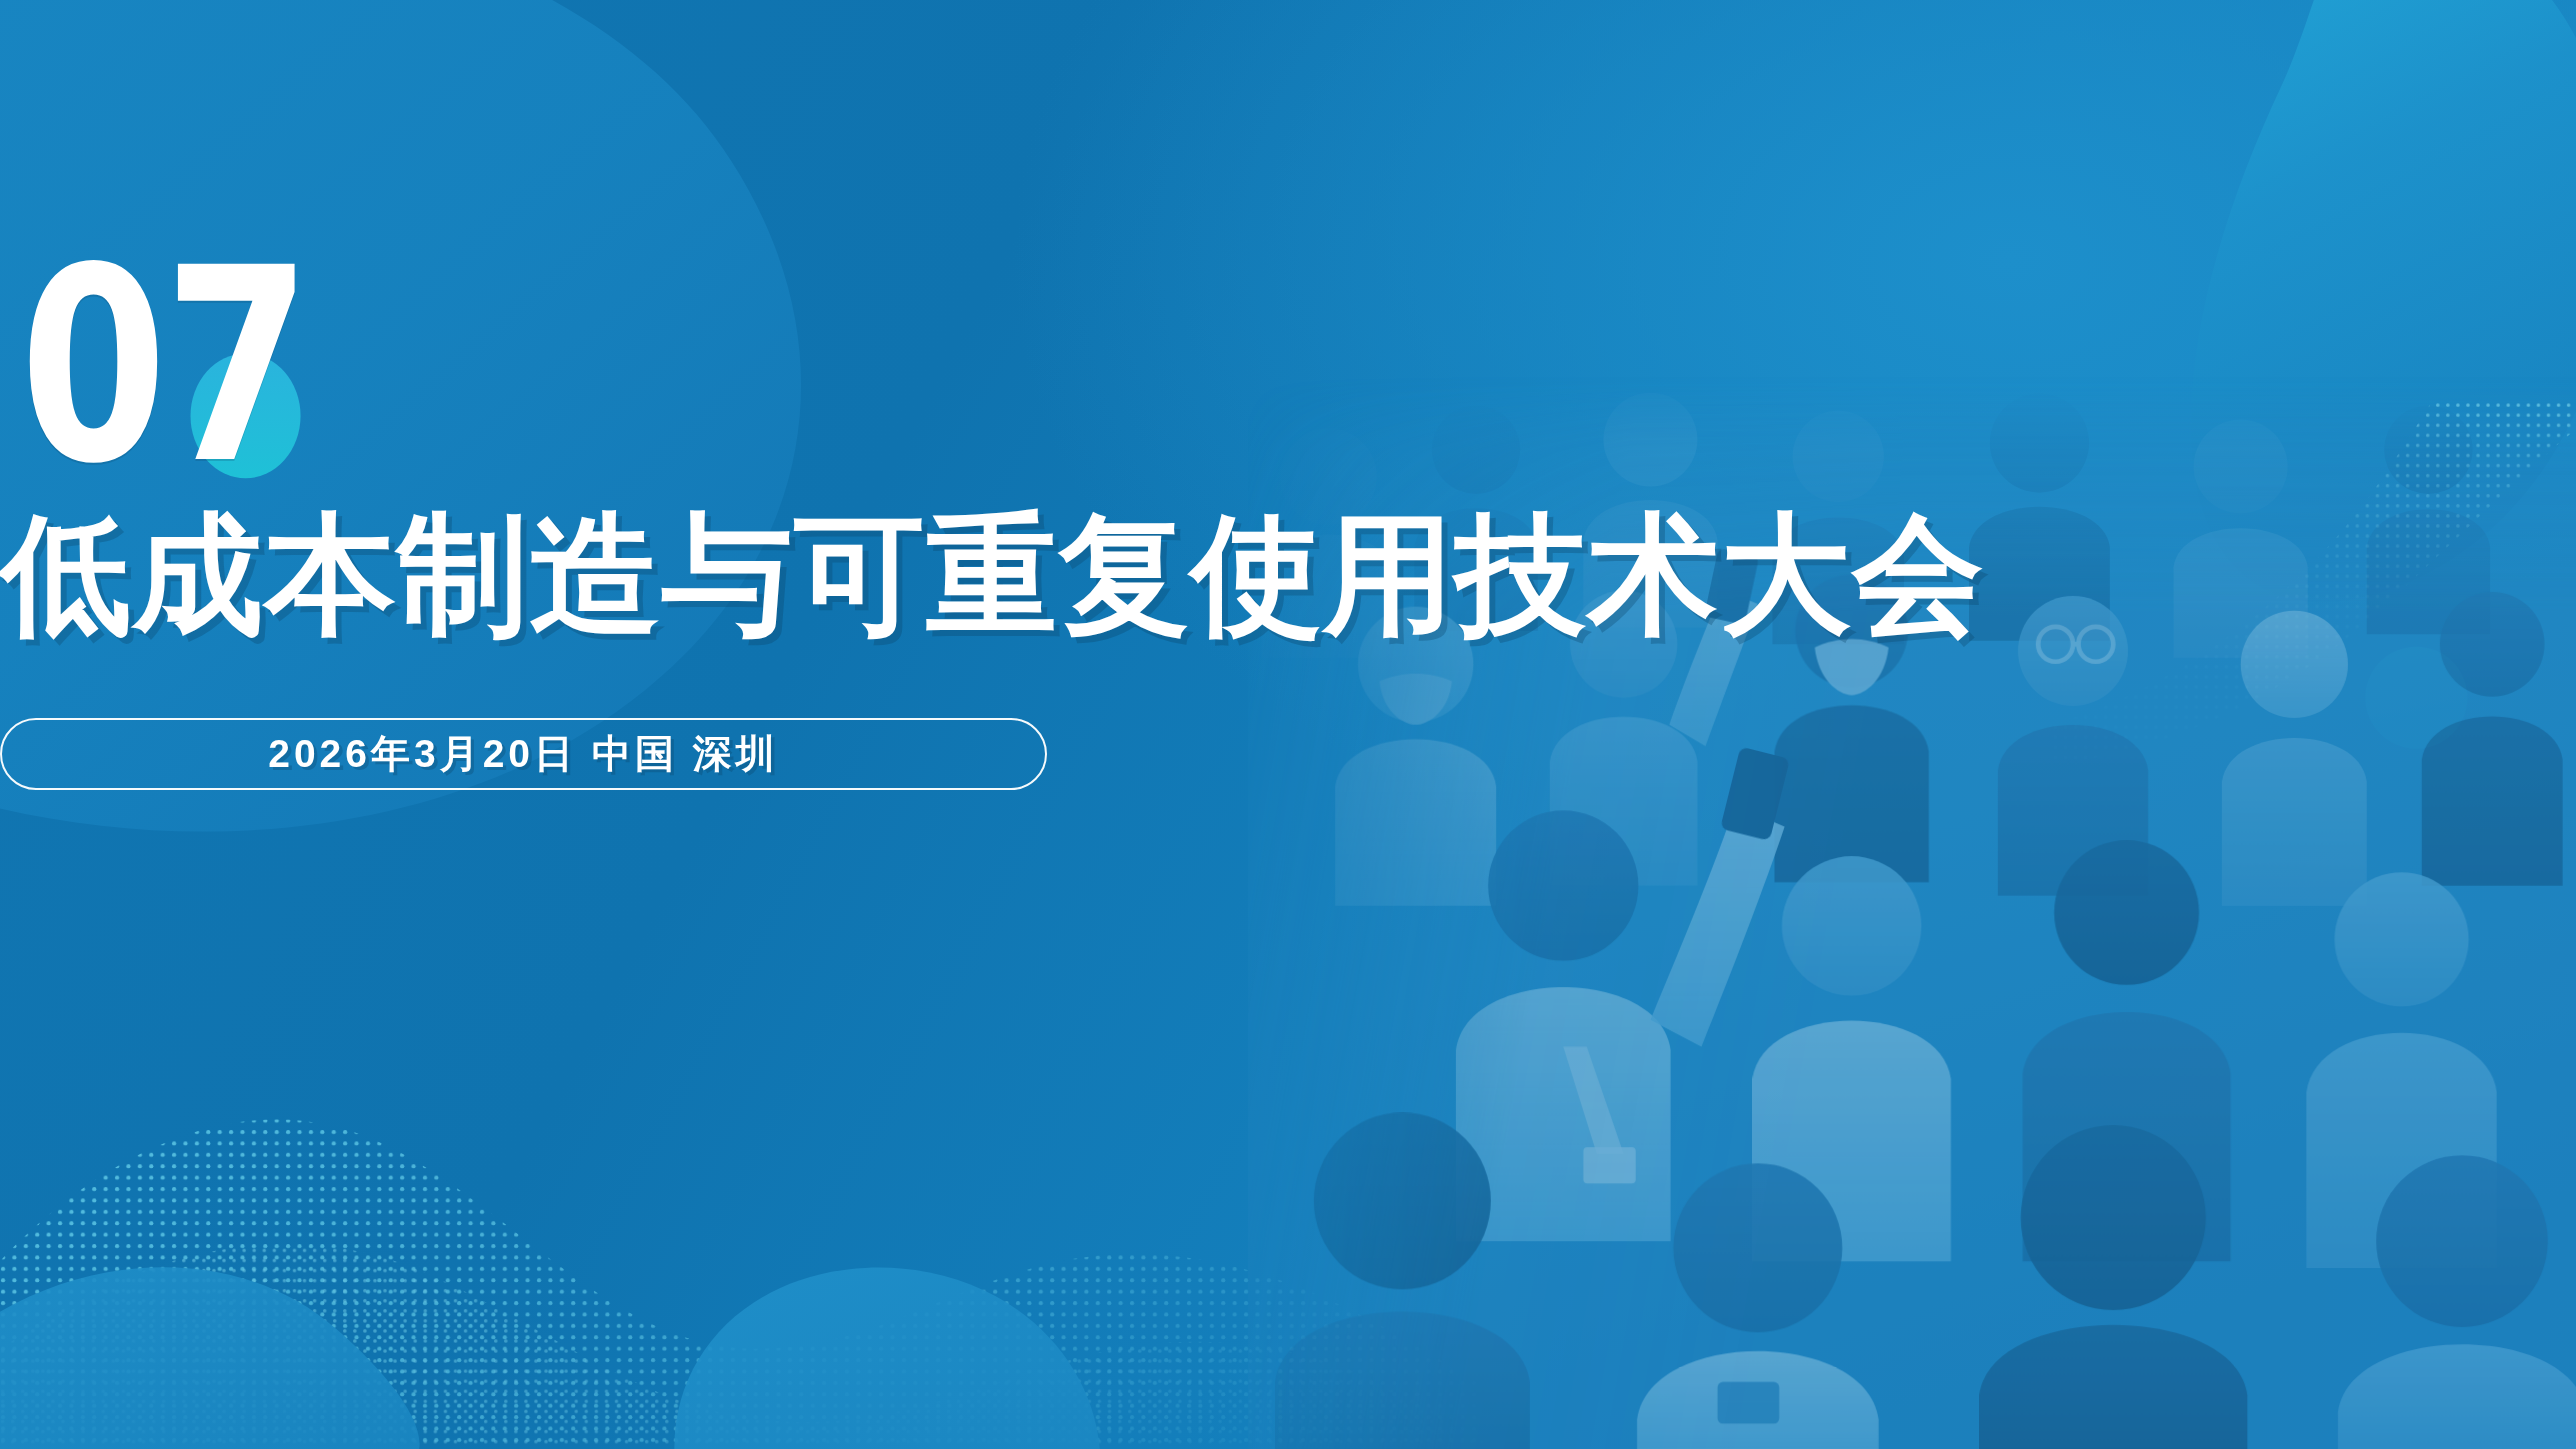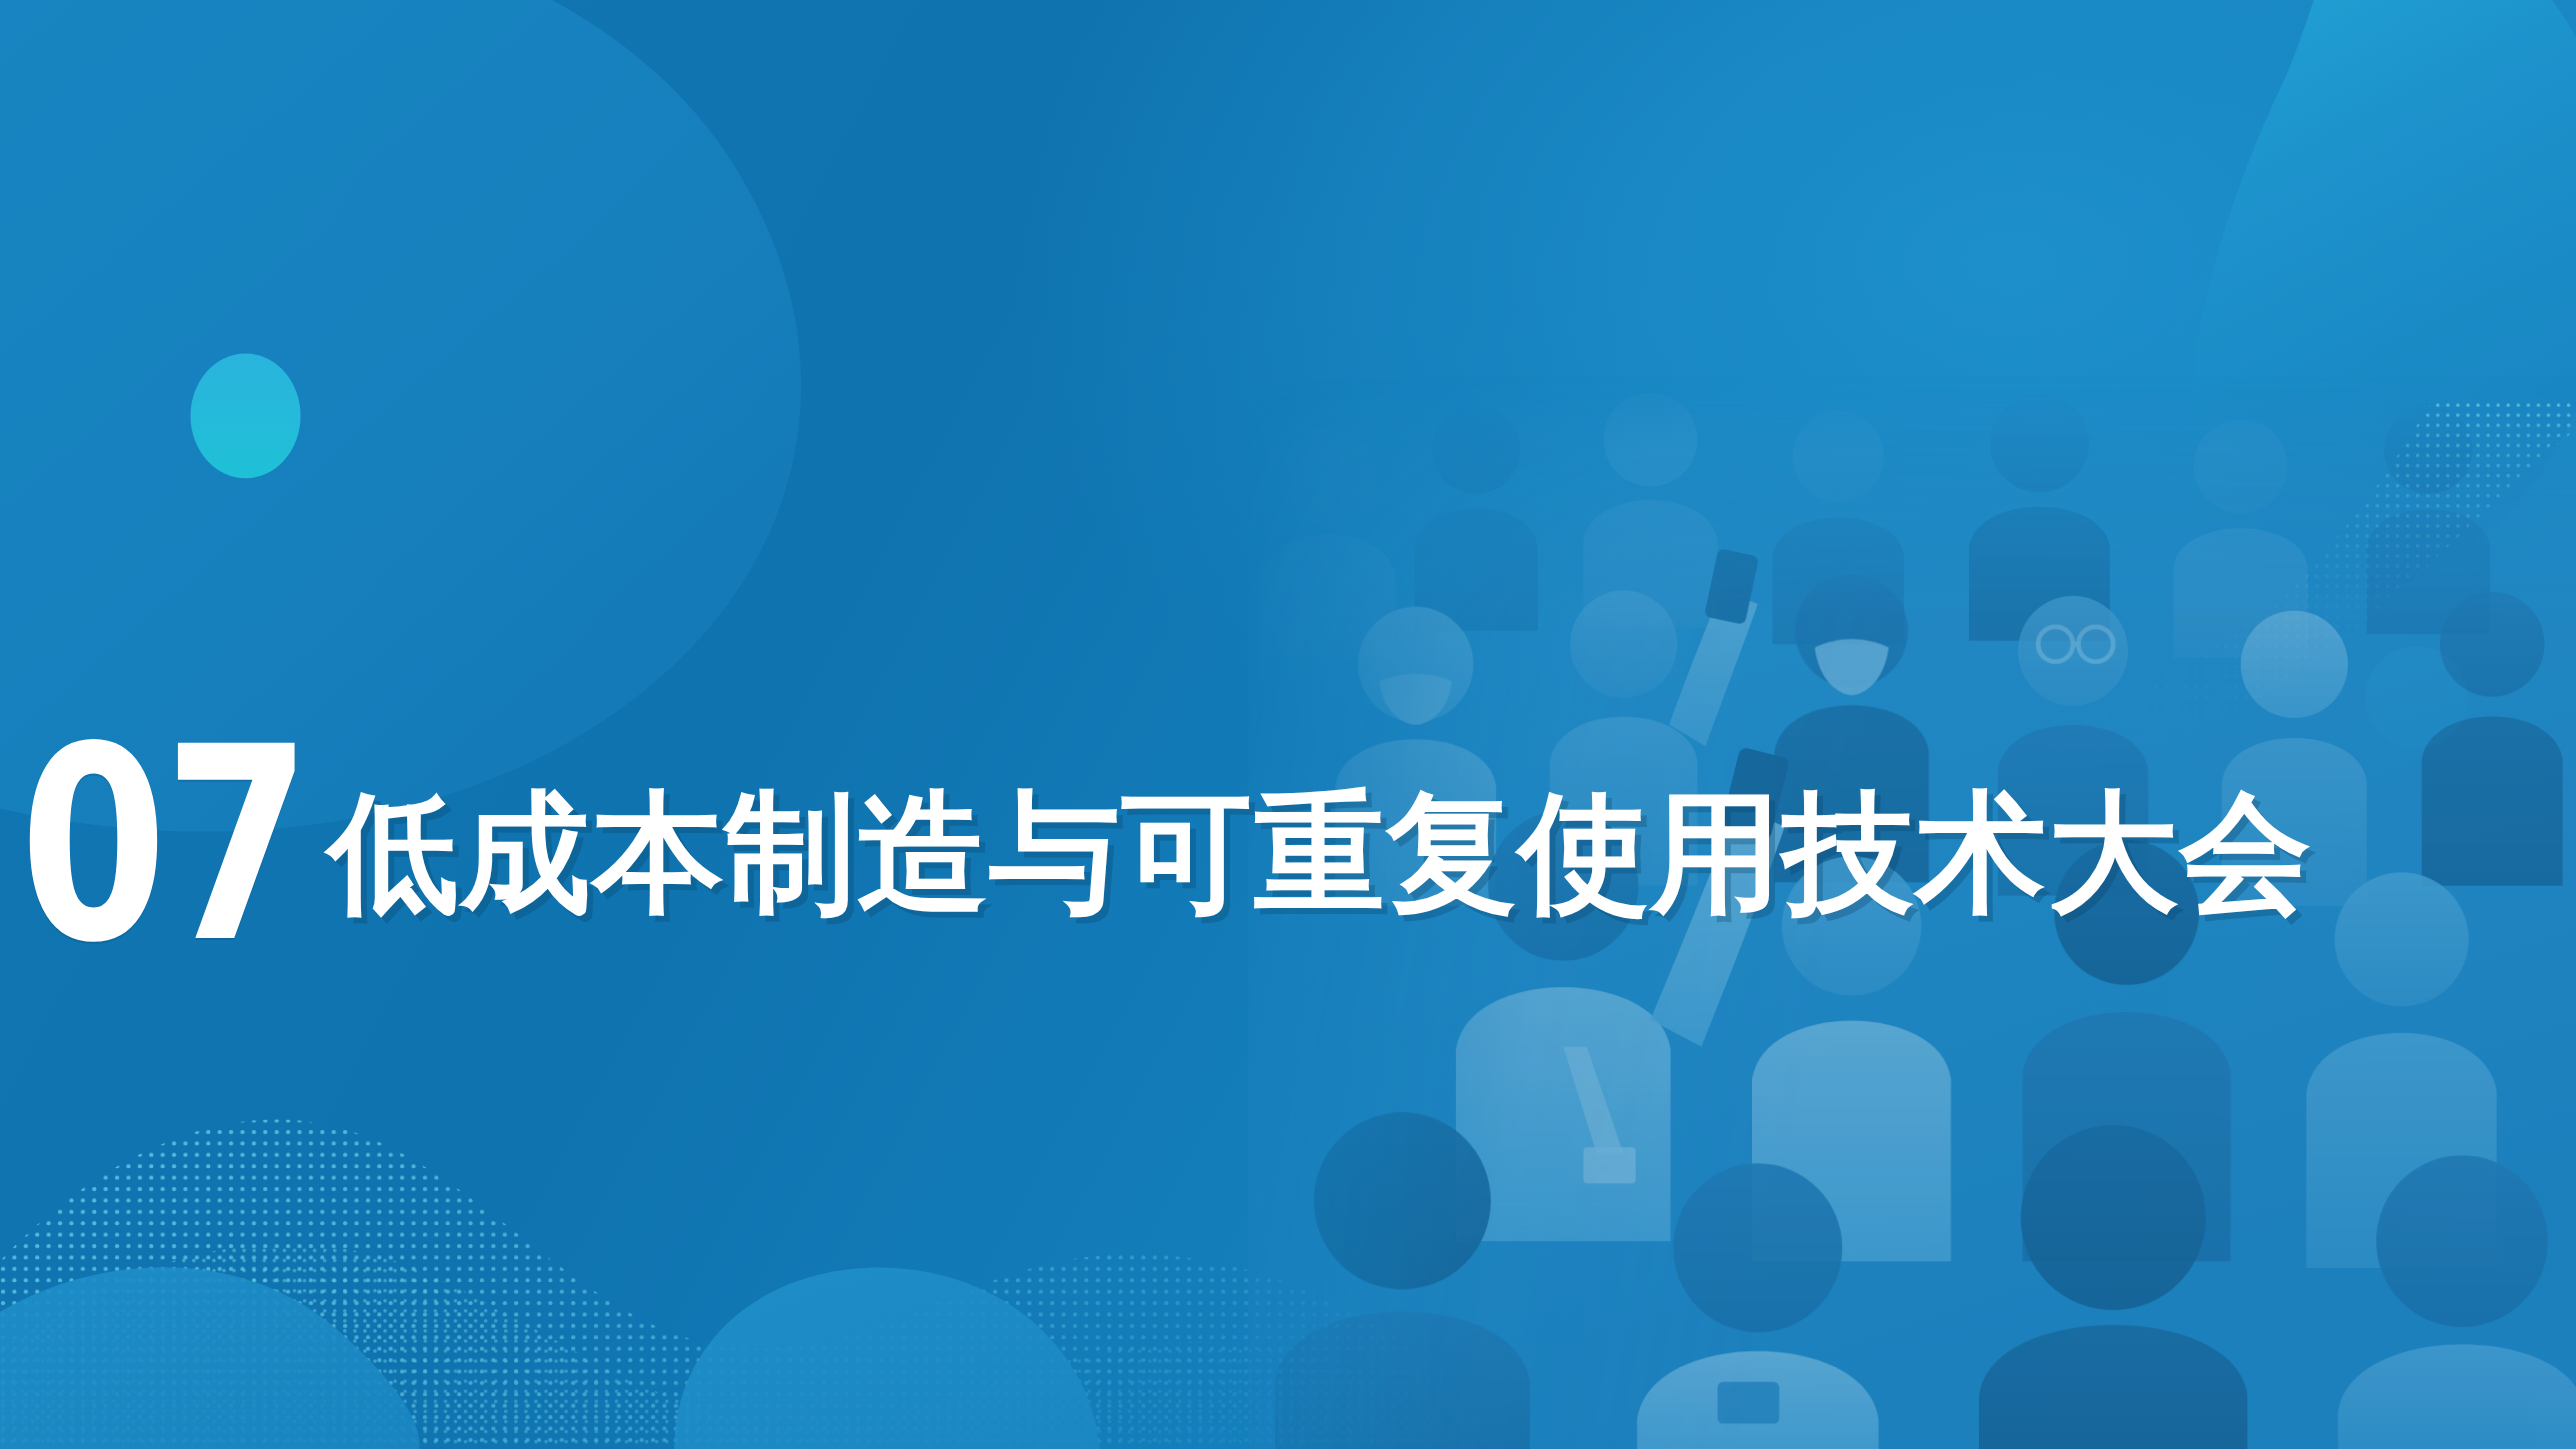--- a/index.html
+++ b/index.html
@@ -35,21 +35,21 @@
             mask-image: linear-gradient(100deg, rgba(0,0,0,0) 0%, rgba(0,0,0,.35) 9%, rgba(0,0,0,.92) 26%, #000 45%),
                         linear-gradient(to bottom, rgba(0,0,0,0) 0%, rgba(0,0,0,.5) 7%, #000 22%);
             mask-composite: intersect;
     opacity:.92;
   }
   #crowd svg { display:block; width:1328px; height:1073px; }
 
   
   #content {
     position:absolute; inset:0;
-    display:flex; align-items:center;
+    display:flex; flex-direction:column; align-items:flex-start;
     padding-top:236px;
     margin-top:6px;
   }
 
   #issue-number {
     font-size:268px;
     line-height:.93;
     font-weight:700;
     color:#ffffff;
     letter-spacing:-4px;
@@ -331,16 +331,19 @@
     </svg>
   </div>
 
   <div id="content">
 
     <div id="issue-number">07</div>
 
     <h1 id="main-title">低成本制造与可重复使用技术大会</h1>
 
 
+    <div id="date-pill">
+      <span id="date-text">2026年3月20日  中国 深圳</span>
+    </div>
 
   </div>
 </div>
 
 
 </body></html>

